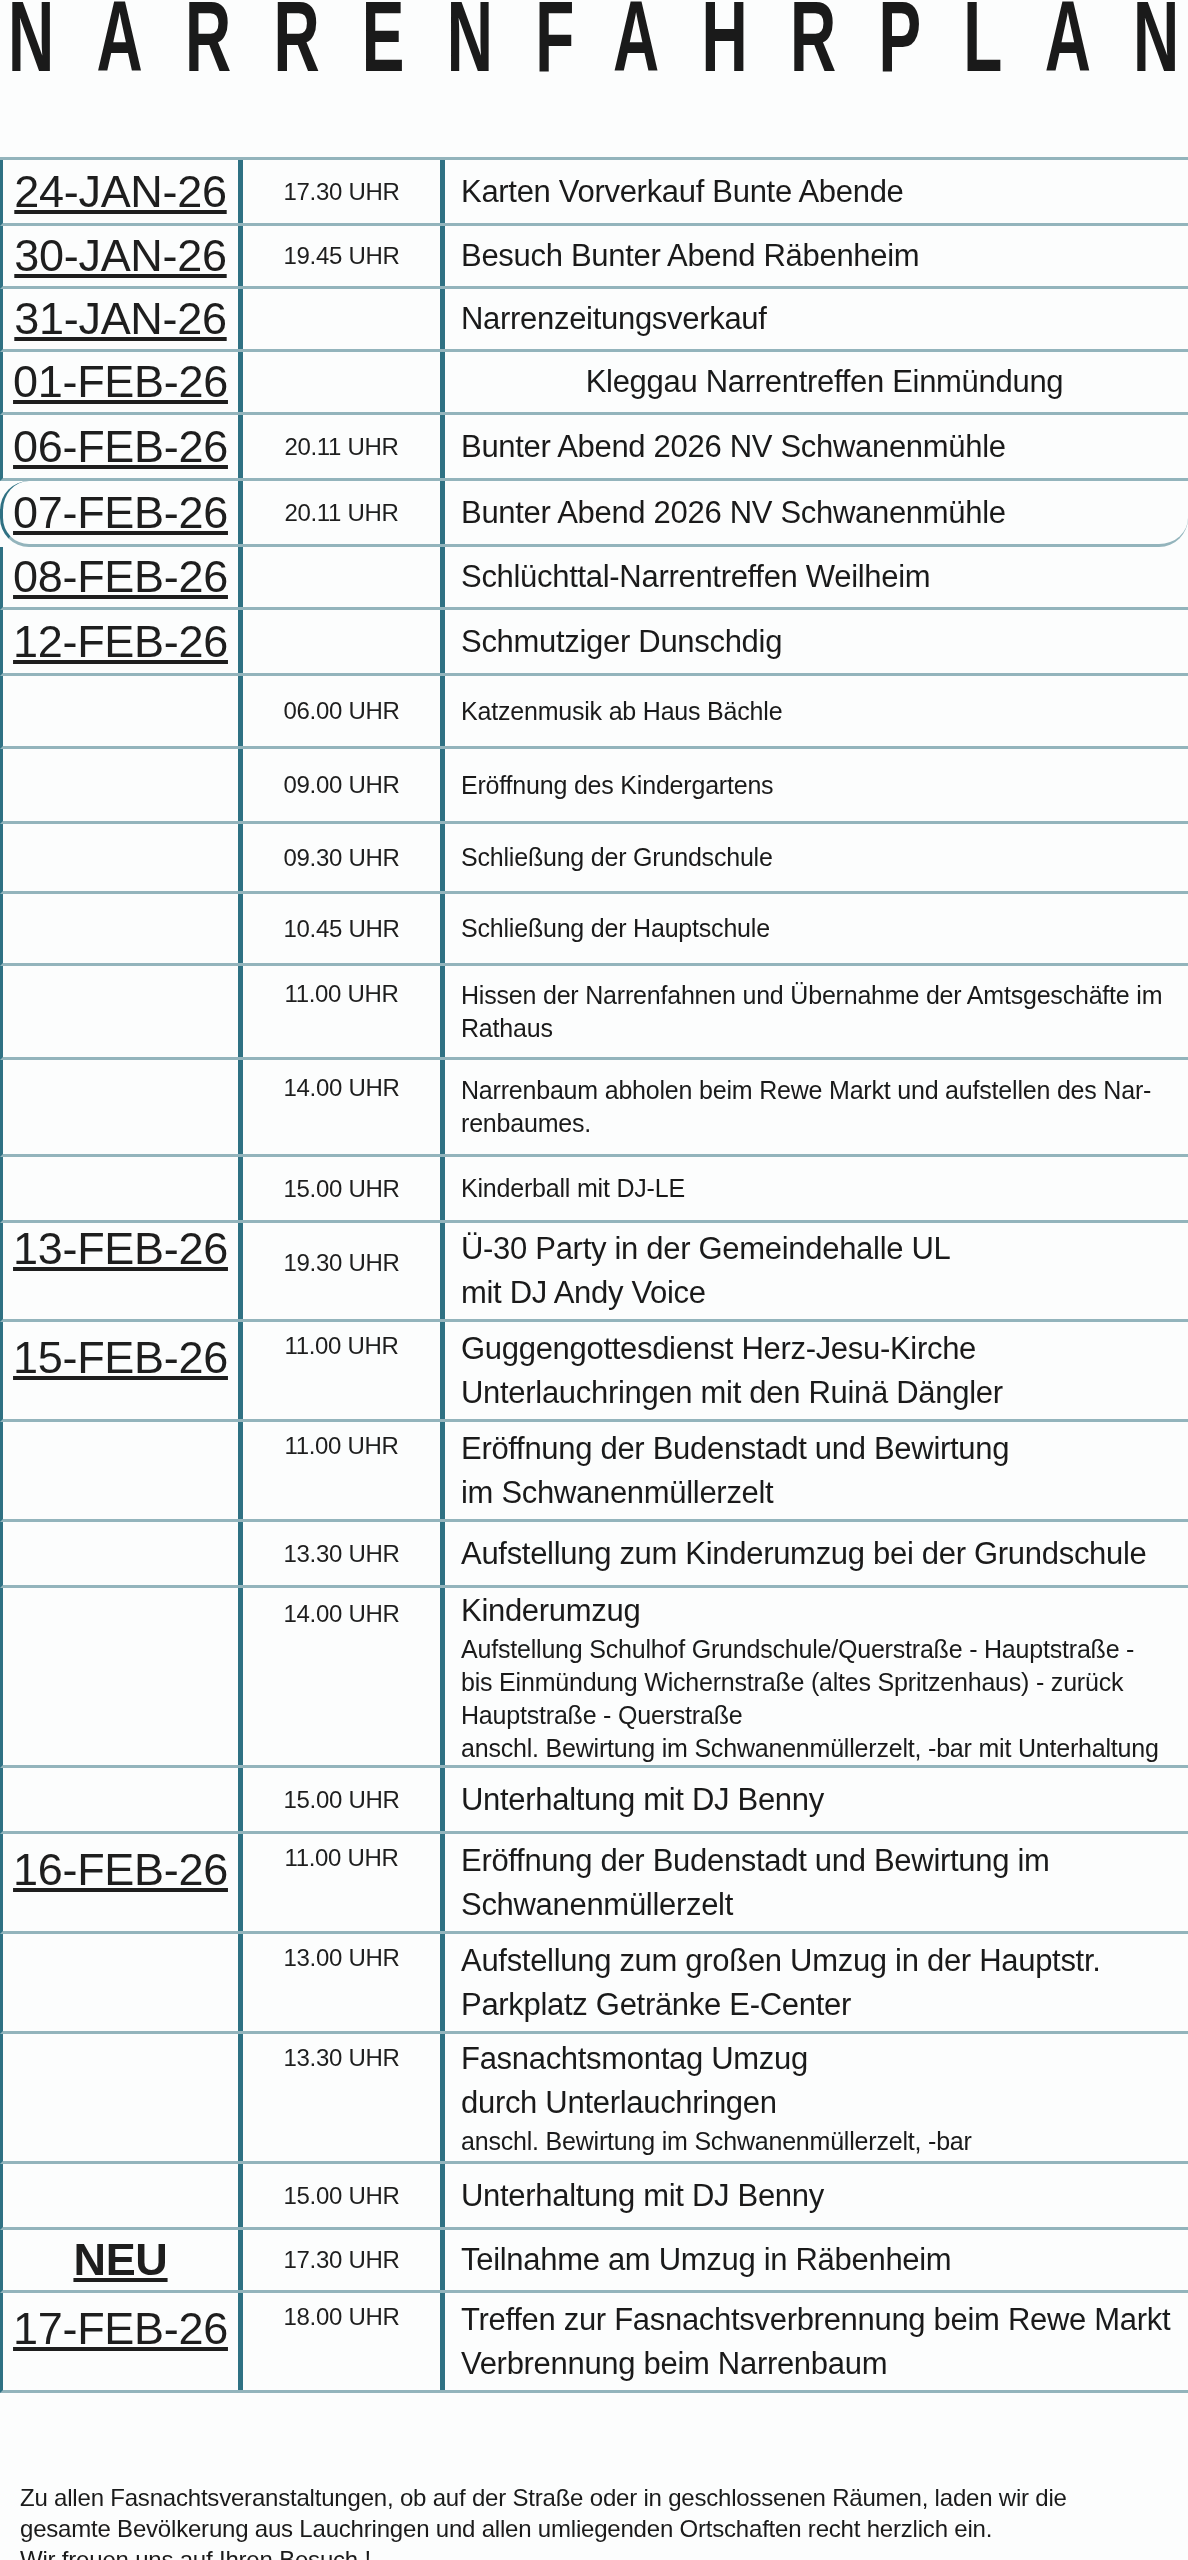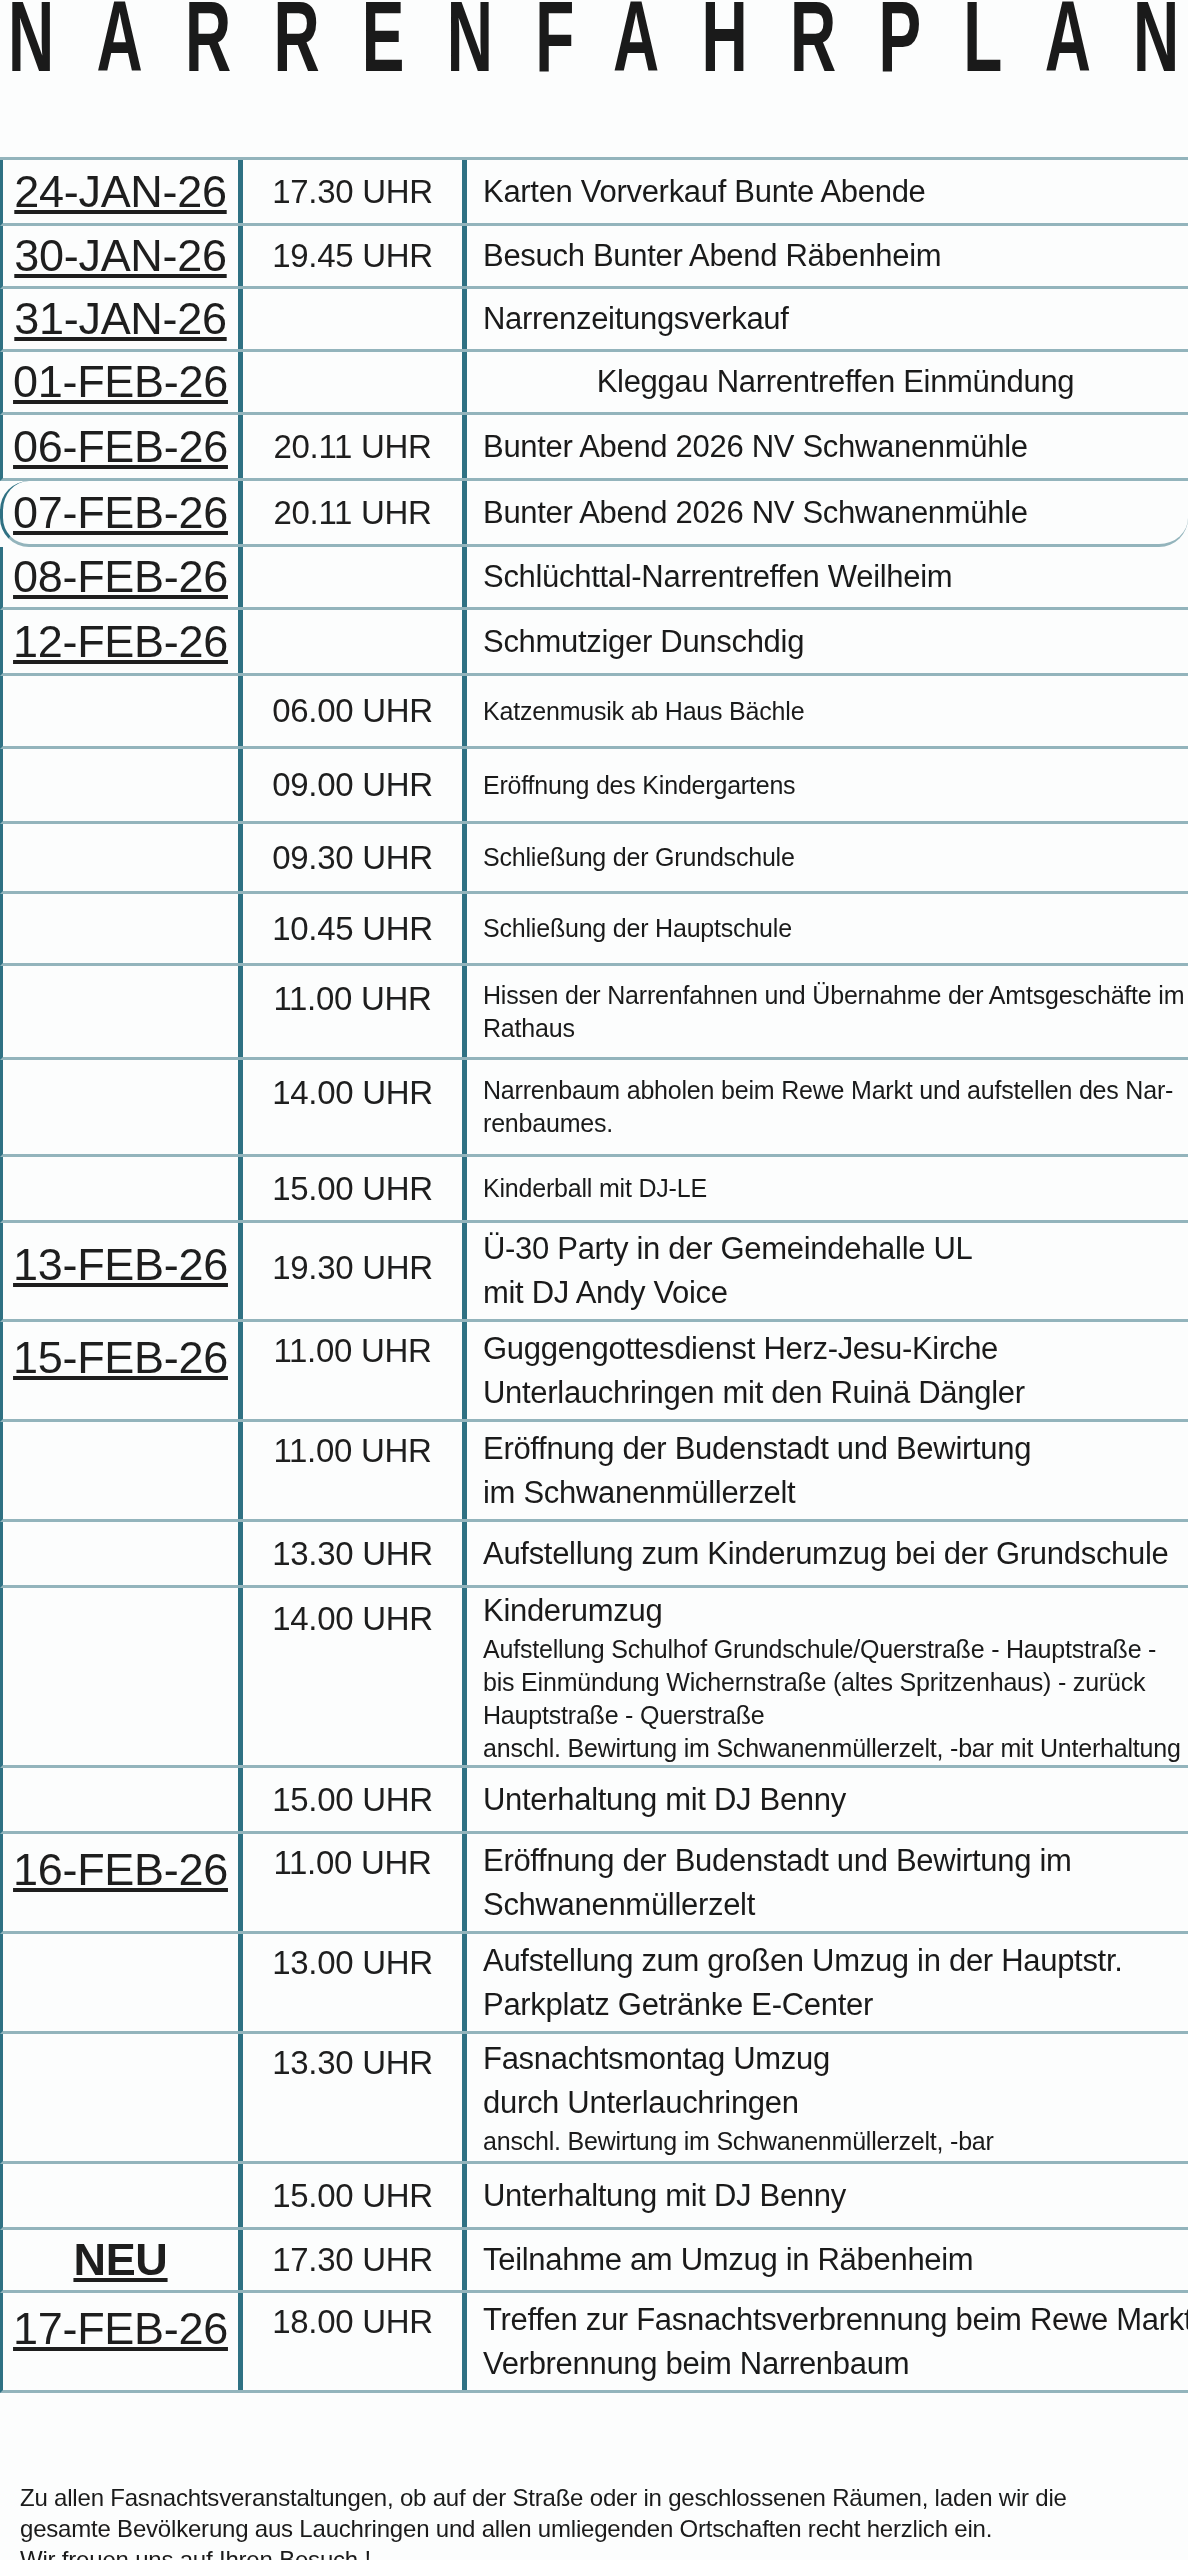--- a/index.html
+++ b/index.html
@@ -36,23 +36,23 @@
     box-sizing:border-box;
   }
   .c1{
     width:235px;flex:none;
     display:flex;align-items:center;justify-content:center;
     font-size:45px;letter-spacing:-0.3px;white-space:nowrap;
     box-sizing:border-box;
     text-decoration:underline;
   }
   .c2{
-    width:219px;flex:none;
+    width:197px;flex:none;
     display:flex;align-items:center;justify-content:center;
-    font-size:33px;letter-spacing:-0.3px;white-space:nowrap;
+    font-size:24px;letter-spacing:-0.3px;white-space:nowrap;
     box-sizing:border-box;
   }
   .v{width:5px;flex:none;background:var(--vline);}
   .c3{
     flex:1;min-width:0;
     display:flex;flex-direction:column;justify-content:center;
     padding-left:16px;box-sizing:border-box;
     overflow:hidden;
   }
   .top{align-items:flex-start;}
@@ -221,21 +221,21 @@
     <div class="row" style="min-height: 66px;">
       <div class="c1"></div>
       <div class="v"></div>
       <div class="c2">15.00 UHR</div>
       <div class="v"></div>
       <div class="c3">
         <div class="line sm">Kinderball mit DJ-LE</div>
       </div>
     </div>
     <div class="row" style="min-height: 99px;">
-      <div class="c1 top" style="padding-top: 16px;">
+      <div class="c1 top" style="padding-top: 0;">
         <span class="">13-FEB-26</span>
       </div>
       <div class="v"></div>
       <div class="c2 top" style="padding-top: 26px;">19.30 UHR</div>
       <div class="v"></div>
       <div class="c3">
         <div class="line lg">Ü-30 Party in der Gemeindehalle UL</div>
         <div class="line lg">mit DJ Andy Voice</div>
       </div>
     </div>

